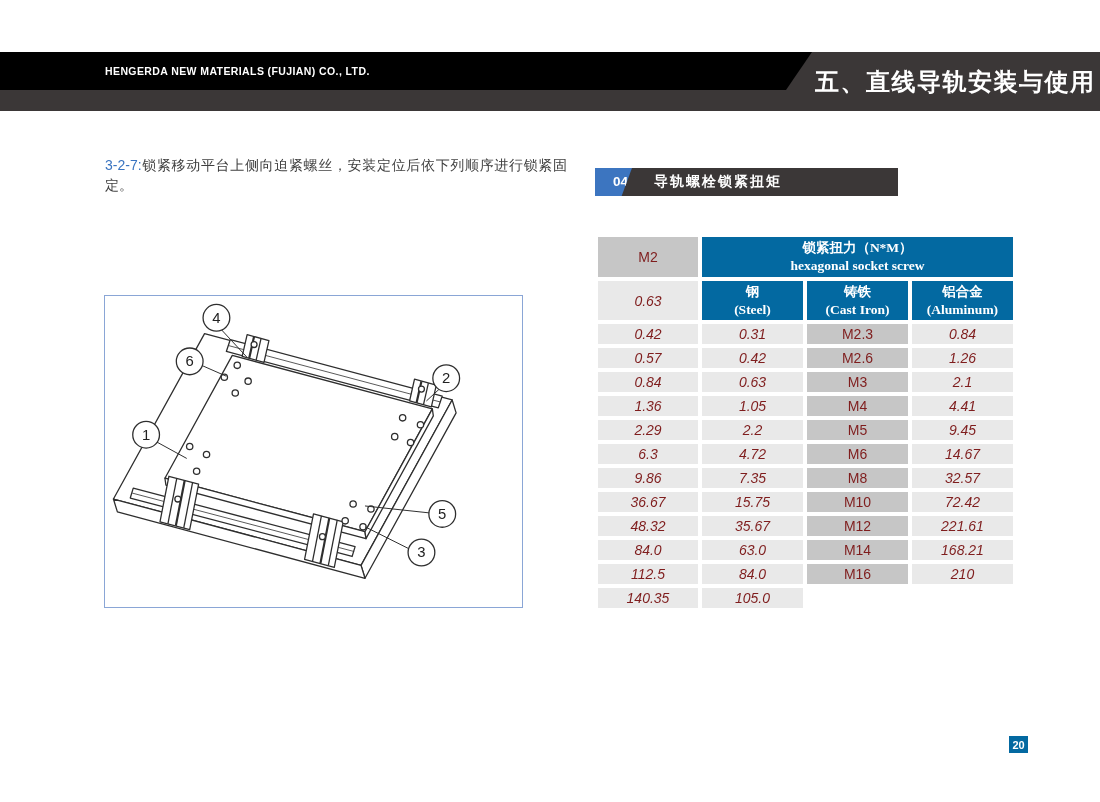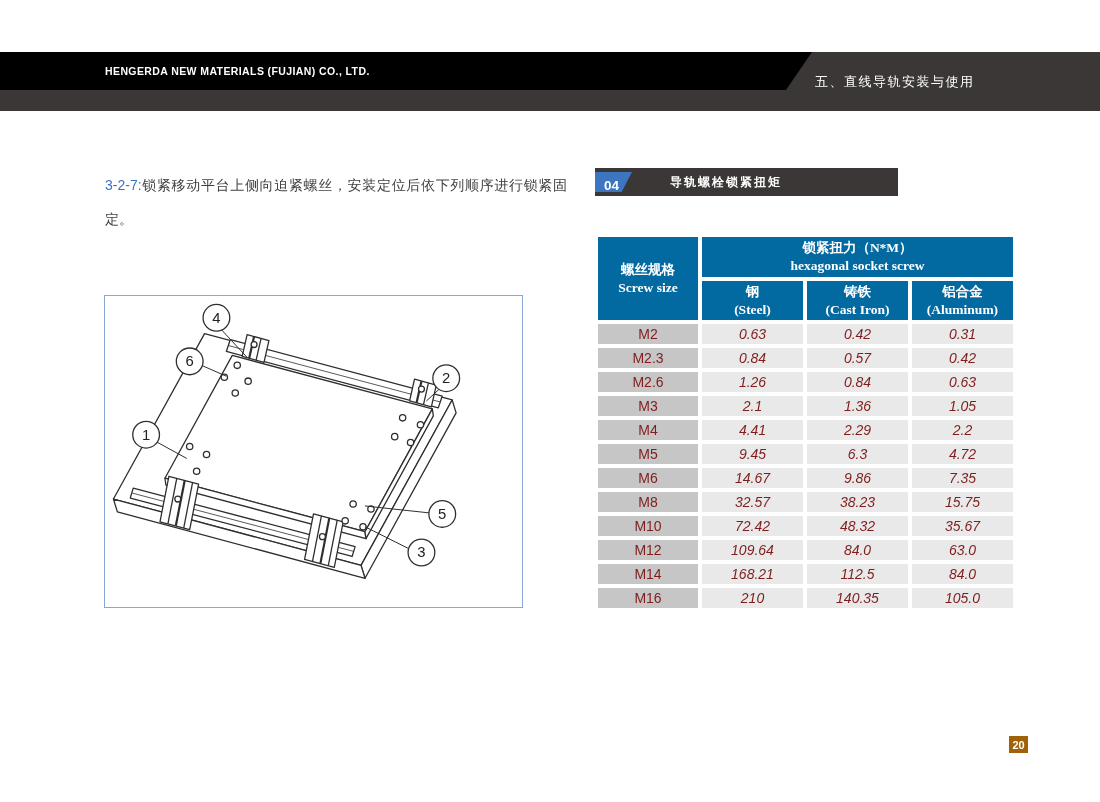--- a/index.html
+++ b/index.html
@@ -28,48 +28,48 @@
     clip-path:polygon(0 0,100% 0,calc(100% - 26px) 100%,0 100%);
   }
   .company{
     position:absolute;left:105px;top:0;
     line-height:38px;
     color:#ffffff;font-size:10.5px;font-weight:bold;letter-spacing:.4px;
   }
   .chapter{
     position:absolute;left:815px;top:52px;height:59px;width:270px;
     display:flex;align-items:center;
-    color:#ffffff;font-size:13px;font-weight:normal;letter-spacing:1.5px;
+    color:#ffffff;font-size:24px;font-weight:bold;letter-spacing:1.5px;
     white-space:nowrap;
   }
 
   
   .para{
-    position:absolute;left:105px;top:168px;width:462px;
-    font-size:14px;line-height:34px;color:#3f3f3f;
+    position:absolute;left:105px;top:155px;width:462px;
+    font-size:14px;line-height:20px;color:#3f3f3f;
     text-align:justify;
   }
   .para .ref{color:#3a74c0;}
 
   
   .secbar{
     position:absolute;left:595px;top:168px;
     width:303px;height:28px;
     background:#3b3737;
     display:flex;align-items:center;
   }
   .secnum{
-    width:37px;height:20px;flex:0 0 auto;
+    width:37px;height:28px;flex:0 0 auto;
     background:#3c75c0;
     clip-path:polygon(0 0,100% 0,72% 100%,0 100%);
     color:#fff;font-size:13.5px;font-weight:bold;
-    line-height:28px;padding-left:9px;box-sizing:border-box;
+    line-height:28px;padding-left:18px;box-sizing:border-box;
   }
   .sectitle{
-    margin-left:38px;color:#fff;font-size:12px;font-weight:bold;letter-spacing:2px;
+    margin-left:22px;color:#fff;font-size:14px;font-weight:bold;letter-spacing:2px;
     white-space:nowrap;
   }
 
   
   .diagram{
     position:absolute;left:104px;top:295px;
     width:419px;height:313px;
     border:1.5px solid #8aa6d6;background:#fff;box-sizing:border-box;
   }
   .diagram svg{display:block;}
@@ -93,21 +93,21 @@
   .cell{
     display:flex;align-items:center;justify-content:center;
     font-size:14px;color:#7f1d1d;
   }
   .lab{background:#c6c6c6;}
   .val{background:#e9e9e9;font-style:italic;}
 
   
   .pagenum{
     position:absolute;left:1009px;top:736px;
-    width:19px;height:17px;background:#a16207;
+    width:19px;height:17px;background:#0369a1;
     color:#fff;font-size:11px;font-weight:bold;
     display:flex;align-items:center;justify-content:center;
   }
 </style>
 </head>
 <body>
 
 <div class="page">
 
   <div class="hdr-dark"></div>
@@ -204,24 +204,20 @@
         <text x="344" y="88">2</text>
         <text x="319" y="264">3</text>
         <text x="112" y="27">4</text>
         <text x="340" y="225">5</text>
         <text x="85" y="71">6</text>
       </g>
     </svg>
   </div>
 
   <div class="ttable">
-    <div class="th" style="grid-row:1/3;grid-column:1">
-      <span class="zh">螺丝规格</span>
-      <span class="en">Screw size</span>
-    </div>
     <div class="th" style="grid-row:1;grid-column:2/5">
       <span class="zh">锁紧扭力（N*M）</span>
       <span class="en">hexagonal socket screw</span>
     </div>
     <div class="th" style="grid-row:2;grid-column:2">
       <span class="zh">钢</span>
       <span class="en">(Steel)</span>
     </div>
     <div class="th" style="grid-row:2;grid-column:3">
       <span class="zh">铸铁</span>
@@ -262,30 +258,30 @@
     <div class="cell val">6.3</div>
     <div class="cell val">4.72</div>
 
     <div class="cell lab">M6</div>
     <div class="cell val">14.67</div>
     <div class="cell val">9.86</div>
     <div class="cell val">7.35</div>
 
     <div class="cell lab">M8</div>
     <div class="cell val">32.57</div>
-    <div class="cell val">38.23</div>
+    <div class="cell val">36.67</div>
     <div class="cell val">15.75</div>
 
     <div class="cell lab">M10</div>
     <div class="cell val">72.42</div>
     <div class="cell val">48.32</div>
     <div class="cell val">35.67</div>
 
     <div class="cell lab">M12</div>
-    <div class="cell val">109.64</div>
+    <div class="cell val">221.61</div>
     <div class="cell val">84.0</div>
     <div class="cell val">63.0</div>
 
     <div class="cell lab">M14</div>
     <div class="cell val">168.21</div>
     <div class="cell val">112.5</div>
     <div class="cell val">84.0</div>
 
     <div class="cell lab">M16</div>
     <div class="cell val">210</div>

